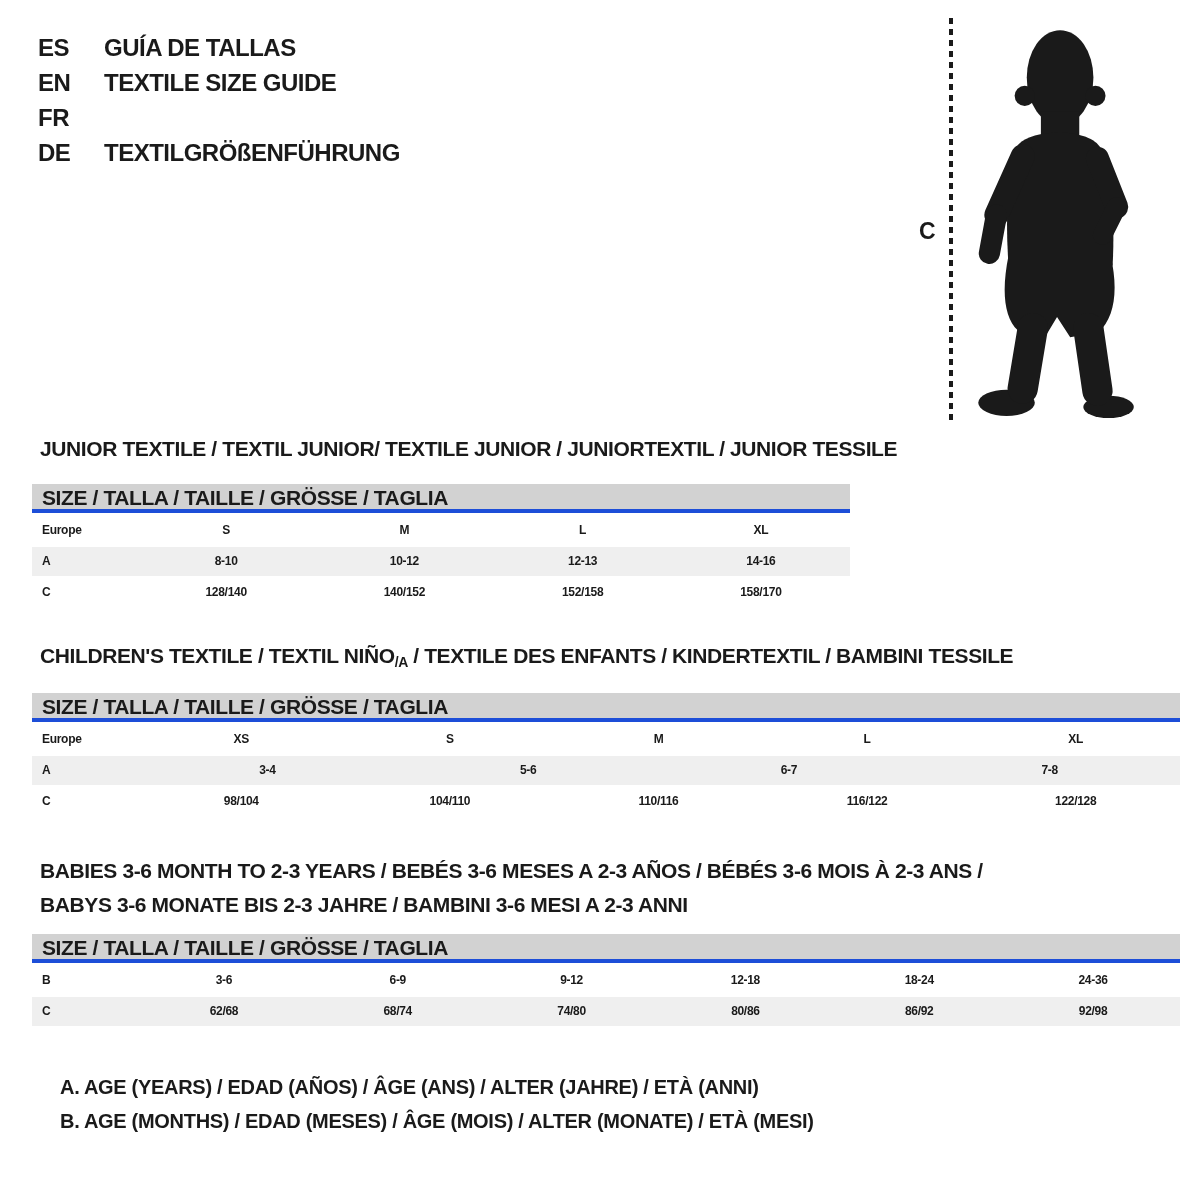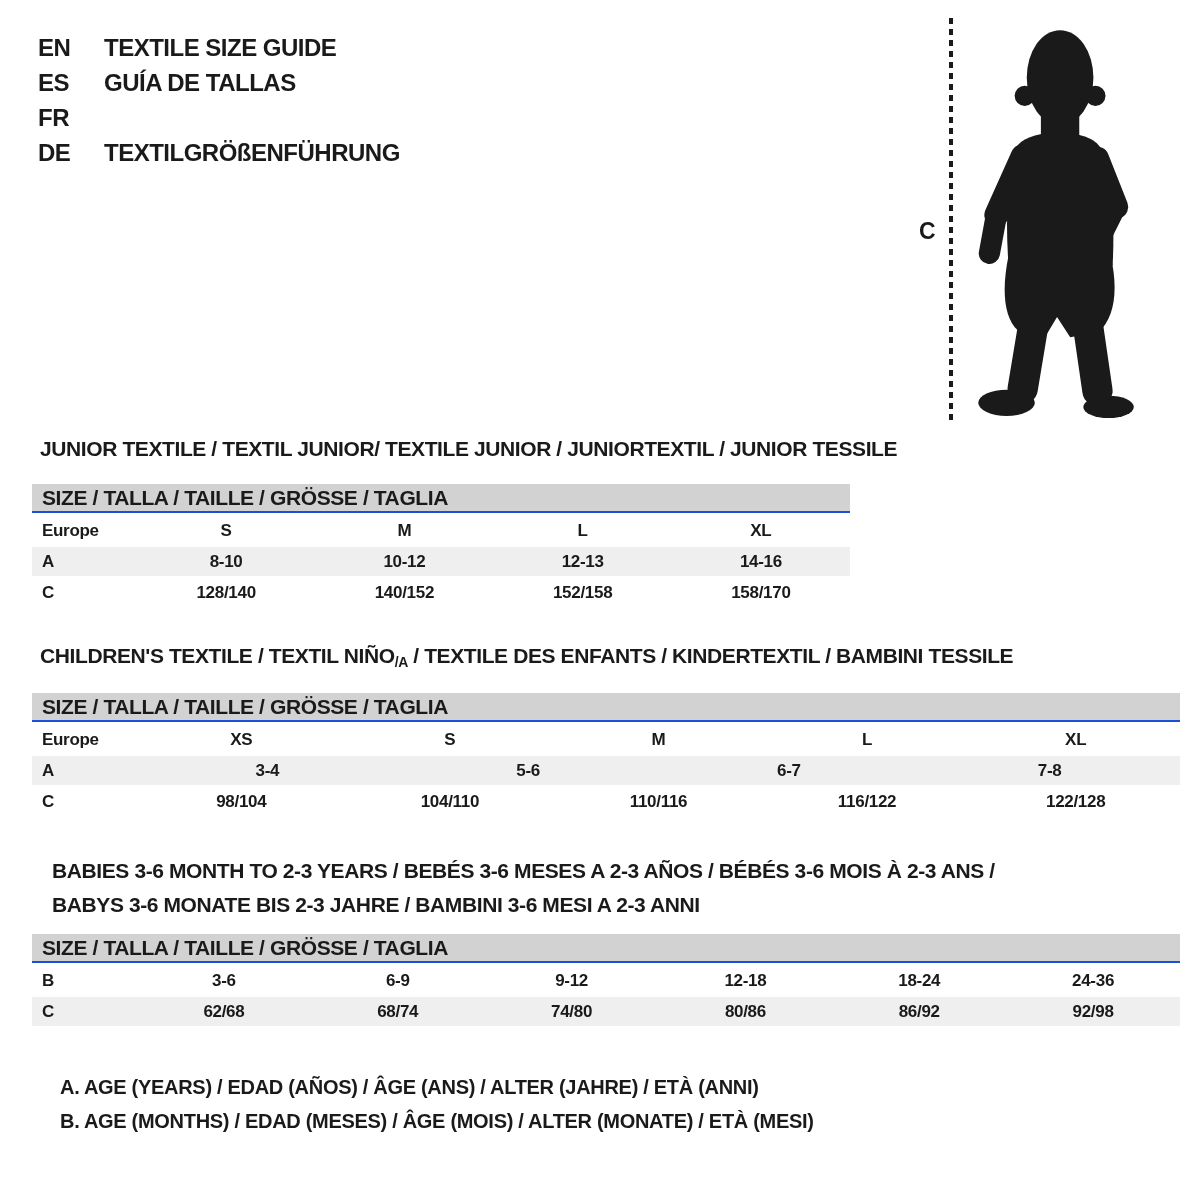--- a/index.html
+++ b/index.html
@@ -21,49 +21,49 @@
     position:absolute; left:44px; top:6px; width:4px; height:402px;
     background:repeating-linear-gradient(to bottom, var(--ink,#151515) 0 6px, transparent 6px 11px);
   }
   .toddler { position:absolute; left:58px; top:3px; width:178px; height:404px; color:var(--ink,#0a0a0a); }
   
   .sections { position:absolute; left:32px; top:438px; width:1148px; }
   .section { margin-bottom:38px; }
   .section-title { font-size:21px; line-height:22px; letter-spacing:-0.4px; margin:0 0 24px 8px; white-space:nowrap; }
   .section-title .sub { font-size:14px; position:relative; top:4px; }
   .section-title.babies { margin-bottom:12px; }
-  .section-title.babies div { line-height:34px;margin-left:12px; }
+  .section-title.babies div { line-height:34px; }
   .size-bar {
-    background:var(--bar,#d2d2d2); border-bottom:2px solid #1d4ed8;
+    background:var(--bar,#d2d2d2); border-bottom:4px solid #1d4ed8;
     height:29px; line-height:28px; font-size:21px; letter-spacing:-0.4px;
     padding-left:10px; margin-bottom:3px;
   }
   .w-junior { width:818px; }
   .w-full { width:1148px; }
-  .t-row { display:flex; height:29px; line-height:29px; font-size:17px; letter-spacing:-0.3px; margin-bottom:2px; }
+  .t-row { display:flex; height:29px; line-height:29px; font-size:12px; letter-spacing:-0.3px; margin-bottom:2px; }
   .t-row.shaded { background:var(--shade,#efefef); }
   .t-label { width:105px; padding-left:10px; flex:none; }
   .t-cell { flex:1; text-align:center; }
   
   .legend { position:absolute; left:40px; top:1070px;margin-left:20px; }
   .legend-line { font-size:20px; line-height:34px; letter-spacing:-0.3px; white-space:nowrap; }
 </style>
 </head>
 <body>
 
 <div class="page">
 
   <div class="langs">
     <div class="lang-row">
+      <span class="lang-code">ES</span>
+      <span class="lang-label">GUÍA DE TALLAS</span>
+    </div>
+    <div class="lang-row">
       <span class="lang-code">EN</span>
       <span class="lang-label">TEXTILE SIZE GUIDE</span>
-    </div>
-    <div class="lang-row">
-      <span class="lang-code">ES</span>
-      <span class="lang-label">GUÍA DE TALLAS</span>
     </div>
     <div class="lang-row">
       <span class="lang-code">FR</span>
     </div>
     <div class="lang-row">
       <span class="lang-code">DE</span>
       <span class="lang-label">TEXTILGRÖßENFÜHRUNG</span>
     </div>
   </div>
 

